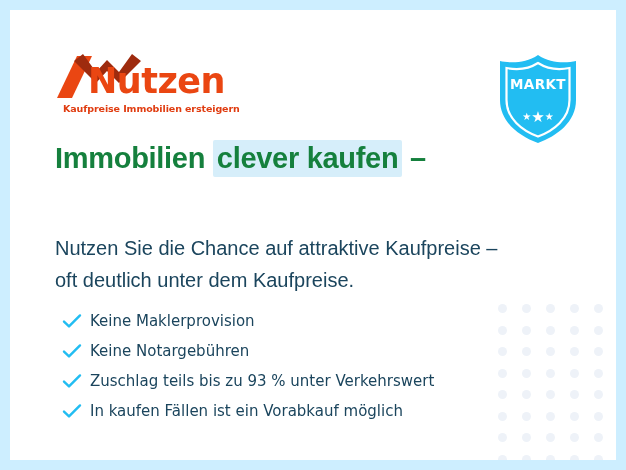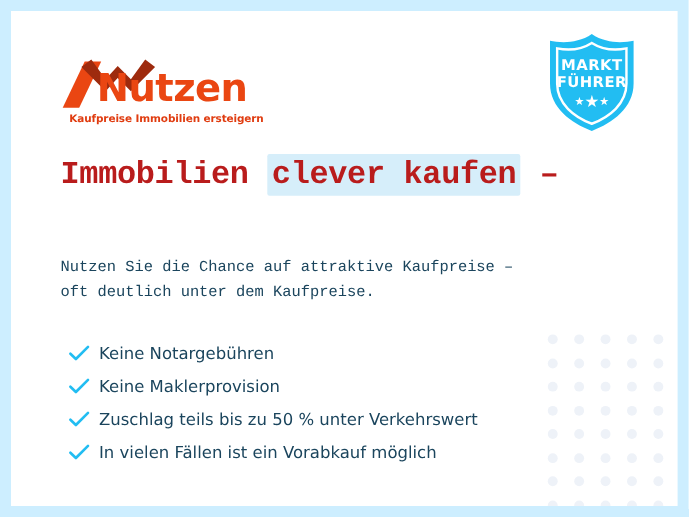--- a/index.html
+++ b/index.html
@@ -86,21 +86,21 @@
     font-size: 9.5px;
     letter-spacing: -0.1px;
     color: #e03c10;
     white-space: nowrap;
   }
 
   
   #badge {
     position: absolute;
     right: 35px;
-    top: 20px;
+    top: 44px;
     width: 86px;
     height: 90px;
   }
   #badge svg { display: block; }
   .badge-txt {
     position: absolute;
     left: 0;
     width: 100%;
     text-align: center;
     color: #ffffff;
@@ -123,41 +123,41 @@
   }
   .star-sm { font-size: 10px; vertical-align: 2px; }
   .star-lg { font-size: 15px; }
 
   
   #headline {
     position: absolute;
     left: 45px;
     top: 130px;
     width: 500px;
-    font-family: Liberation Mono, monospace;
+    font-family: Liberation Sans, sans-serif;
     font-weight: bold;
     font-size: 29px;
     line-height: 1.28;
-    color: #b91c1c;
+    color: #15803d;
     letter-spacing: -0.3px;
   }
   .hl-mark {
     background: #d6eefa;
     padding: 2px 4px 3px 4px;
     border-radius: 2px;
   }
 
   
   #subheadline {
     position: absolute;
     left: 45px;
     top: 222px;
     width: 500px;
-    font-family: Liberation Mono, monospace;
-    font-size: 14px;
+    font-family: Liberation Sans, sans-serif;
+    font-size: 20px;
     font-weight: normal;
     line-height: 1.62;
     color: #1b455d;
   }
 
   
   #bullets {
     position: absolute;
     left: 52px;
     top: 296px;
@@ -238,62 +238,61 @@
       <div id="logo-word">Nutzen</div>
       <div id="logo-tagline">Kaufpreise Immobilien ersteigern</div>
     </div>
 
     <div id="badge">
       <svg width="86" height="90" viewBox="0 0 86 90">
         <path d="M43 1 C30 10, 14 9, 5 7 L5 46 C5 68, 24 82, 43 89 C62 82, 81 68, 81 46 L81 7 C72 9, 56 10, 43 1 Z" fill="#22bdf2"></path>
         <path d="M43 9 C32 16, 19 15.5, 11.5 14 L11.5 46 C11.5 64.5, 27 76.5, 43 82.5 C59 76.5, 74.5 64.5, 74.5 46 L74.5 14 C67 15.5, 54 16, 43 9 Z" fill="none" stroke="#ffffff" stroke-width="2.2"></path>
       </svg>
       <div class="badge-txt" id="badge-line1">MARKT</div>
-      <div class="badge-txt" id="badge-line2">FÜHRER</div>
       <div id="badge-stars"><span class="star-sm">★</span><span class="star-lg">★</span><span class="star-sm">★</span></div>
     </div>
 
     <div id="headline">
       <div><span>Immobilien </span><span class="hl-mark">clever kaufen</span><span> –</span></div>
     </div>
 
     <div id="subheadline">
       <div>Nutzen Sie die Chance auf attraktive Kaufpreise –</div>
       <div>oft deutlich unter dem Kaufpreise.</div>
     </div>
 
     <div id="bullets">
         <div class="bullet">
           <span class="bullet-check">
             <svg width="20" height="16" viewBox="0 0 20 16">
               <path d="M2 8.6 L7 13.4 L18 2.4" fill="none" stroke="#22bdf2" stroke-width="2.4" stroke-linecap="round" stroke-linejoin="round"></path>
             </svg>
           </span>
+          <span class="bullet-label">Keine Maklerprovision</span>
+        </div>
+        <div class="bullet">
+          <span class="bullet-check">
+            <svg width="20" height="16" viewBox="0 0 20 16">
+              <path d="M2 8.6 L7 13.4 L18 2.4" fill="none" stroke="#22bdf2" stroke-width="2.4" stroke-linecap="round" stroke-linejoin="round"></path>
+            </svg>
+          </span>
           <span class="bullet-label">Keine Notargebühren</span>
         </div>
         <div class="bullet">
           <span class="bullet-check">
             <svg width="20" height="16" viewBox="0 0 20 16">
               <path d="M2 8.6 L7 13.4 L18 2.4" fill="none" stroke="#22bdf2" stroke-width="2.4" stroke-linecap="round" stroke-linejoin="round"></path>
             </svg>
           </span>
-          <span class="bullet-label">Keine Maklerprovision</span>
-        </div>
-        <div class="bullet">
-          <span class="bullet-check">
-            <svg width="20" height="16" viewBox="0 0 20 16">
-              <path d="M2 8.6 L7 13.4 L18 2.4" fill="none" stroke="#22bdf2" stroke-width="2.4" stroke-linecap="round" stroke-linejoin="round"></path>
-            </svg>
-          </span>
-          <span class="bullet-label">Zuschlag teils bis zu 50 % unter Verkehrswert</span>
-        </div>
-        <div class="bullet">
-          <span class="bullet-check">
-            <svg width="20" height="16" viewBox="0 0 20 16">
-              <path d="M2 8.6 L7 13.4 L18 2.4" fill="none" stroke="#22bdf2" stroke-width="2.4" stroke-linecap="round" stroke-linejoin="round"></path>
-            </svg>
-          </span>
-          <span class="bullet-label">In vielen Fällen ist ein Vorabkauf möglich</span>
+          <span class="bullet-label">Zuschlag teils bis zu 93 % unter Verkehrswert</span>
+        </div>
+        <div class="bullet">
+          <span class="bullet-check">
+            <svg width="20" height="16" viewBox="0 0 20 16">
+              <path d="M2 8.6 L7 13.4 L18 2.4" fill="none" stroke="#22bdf2" stroke-width="2.4" stroke-linecap="round" stroke-linejoin="round"></path>
+            </svg>
+          </span>
+          <span class="bullet-label">In kaufen Fällen ist ein Vorabkauf möglich</span>
         </div>
       </div>
 
   </div>
 </div>
 
 </body></html>

